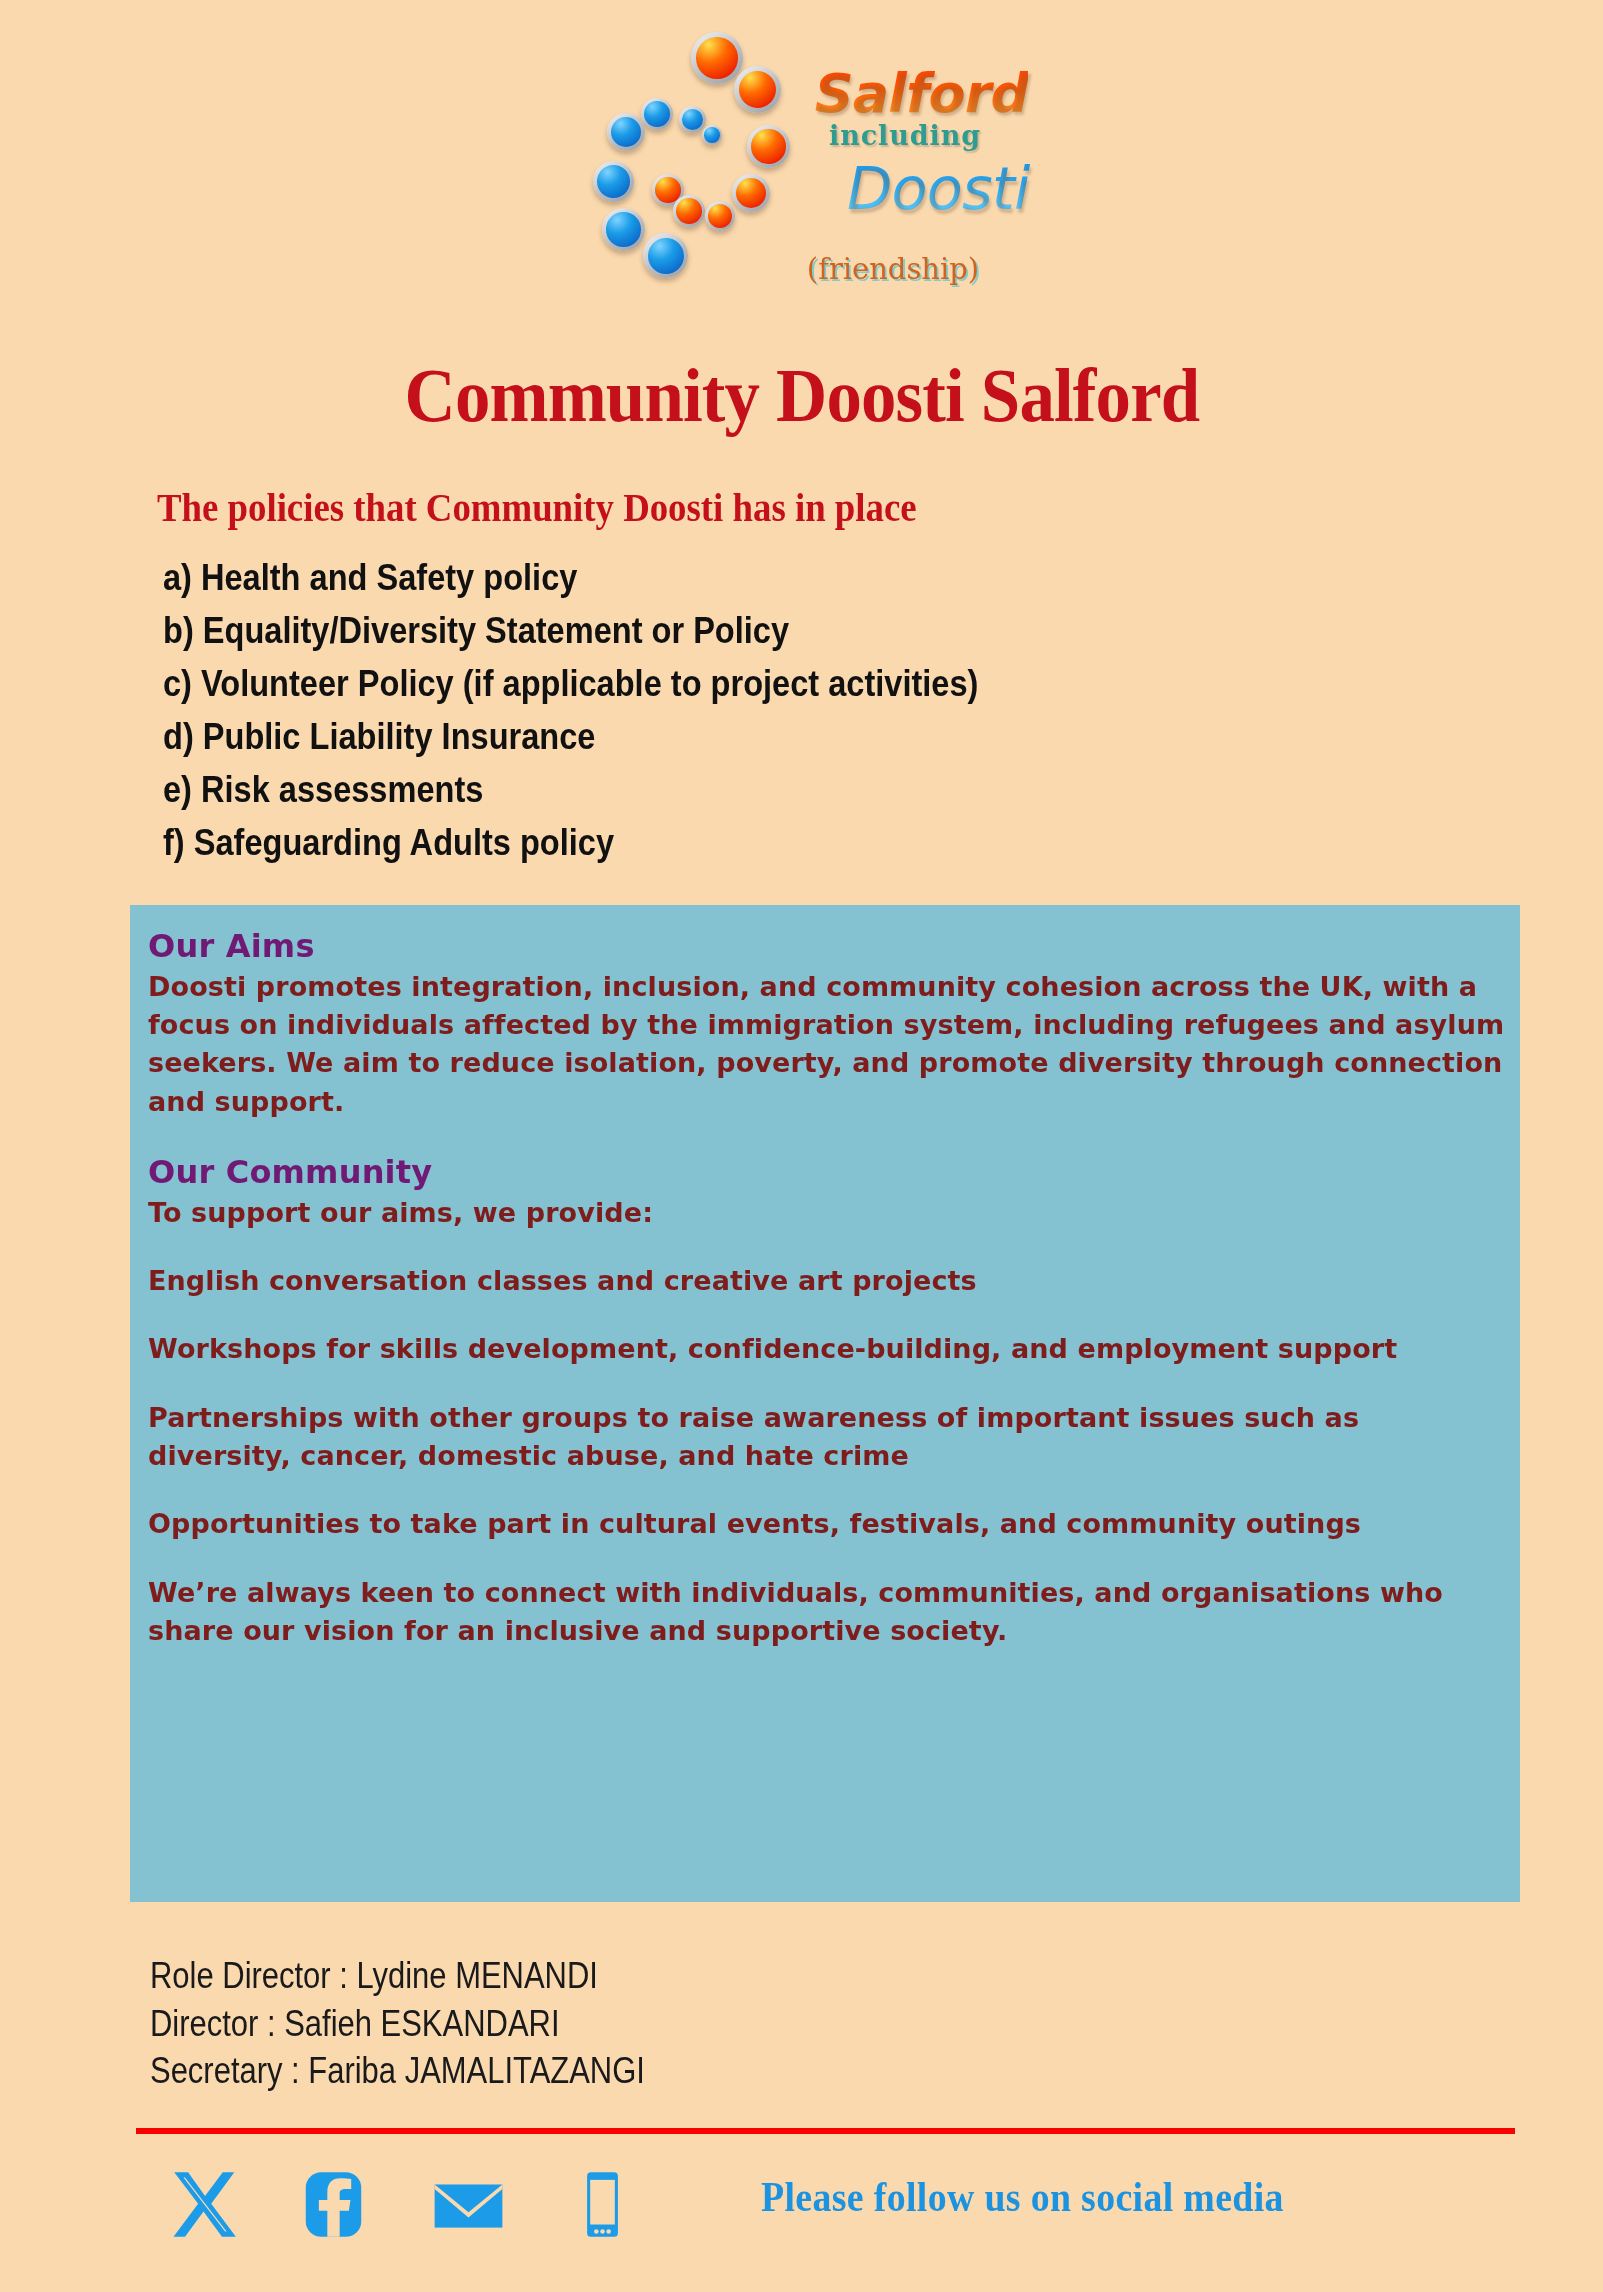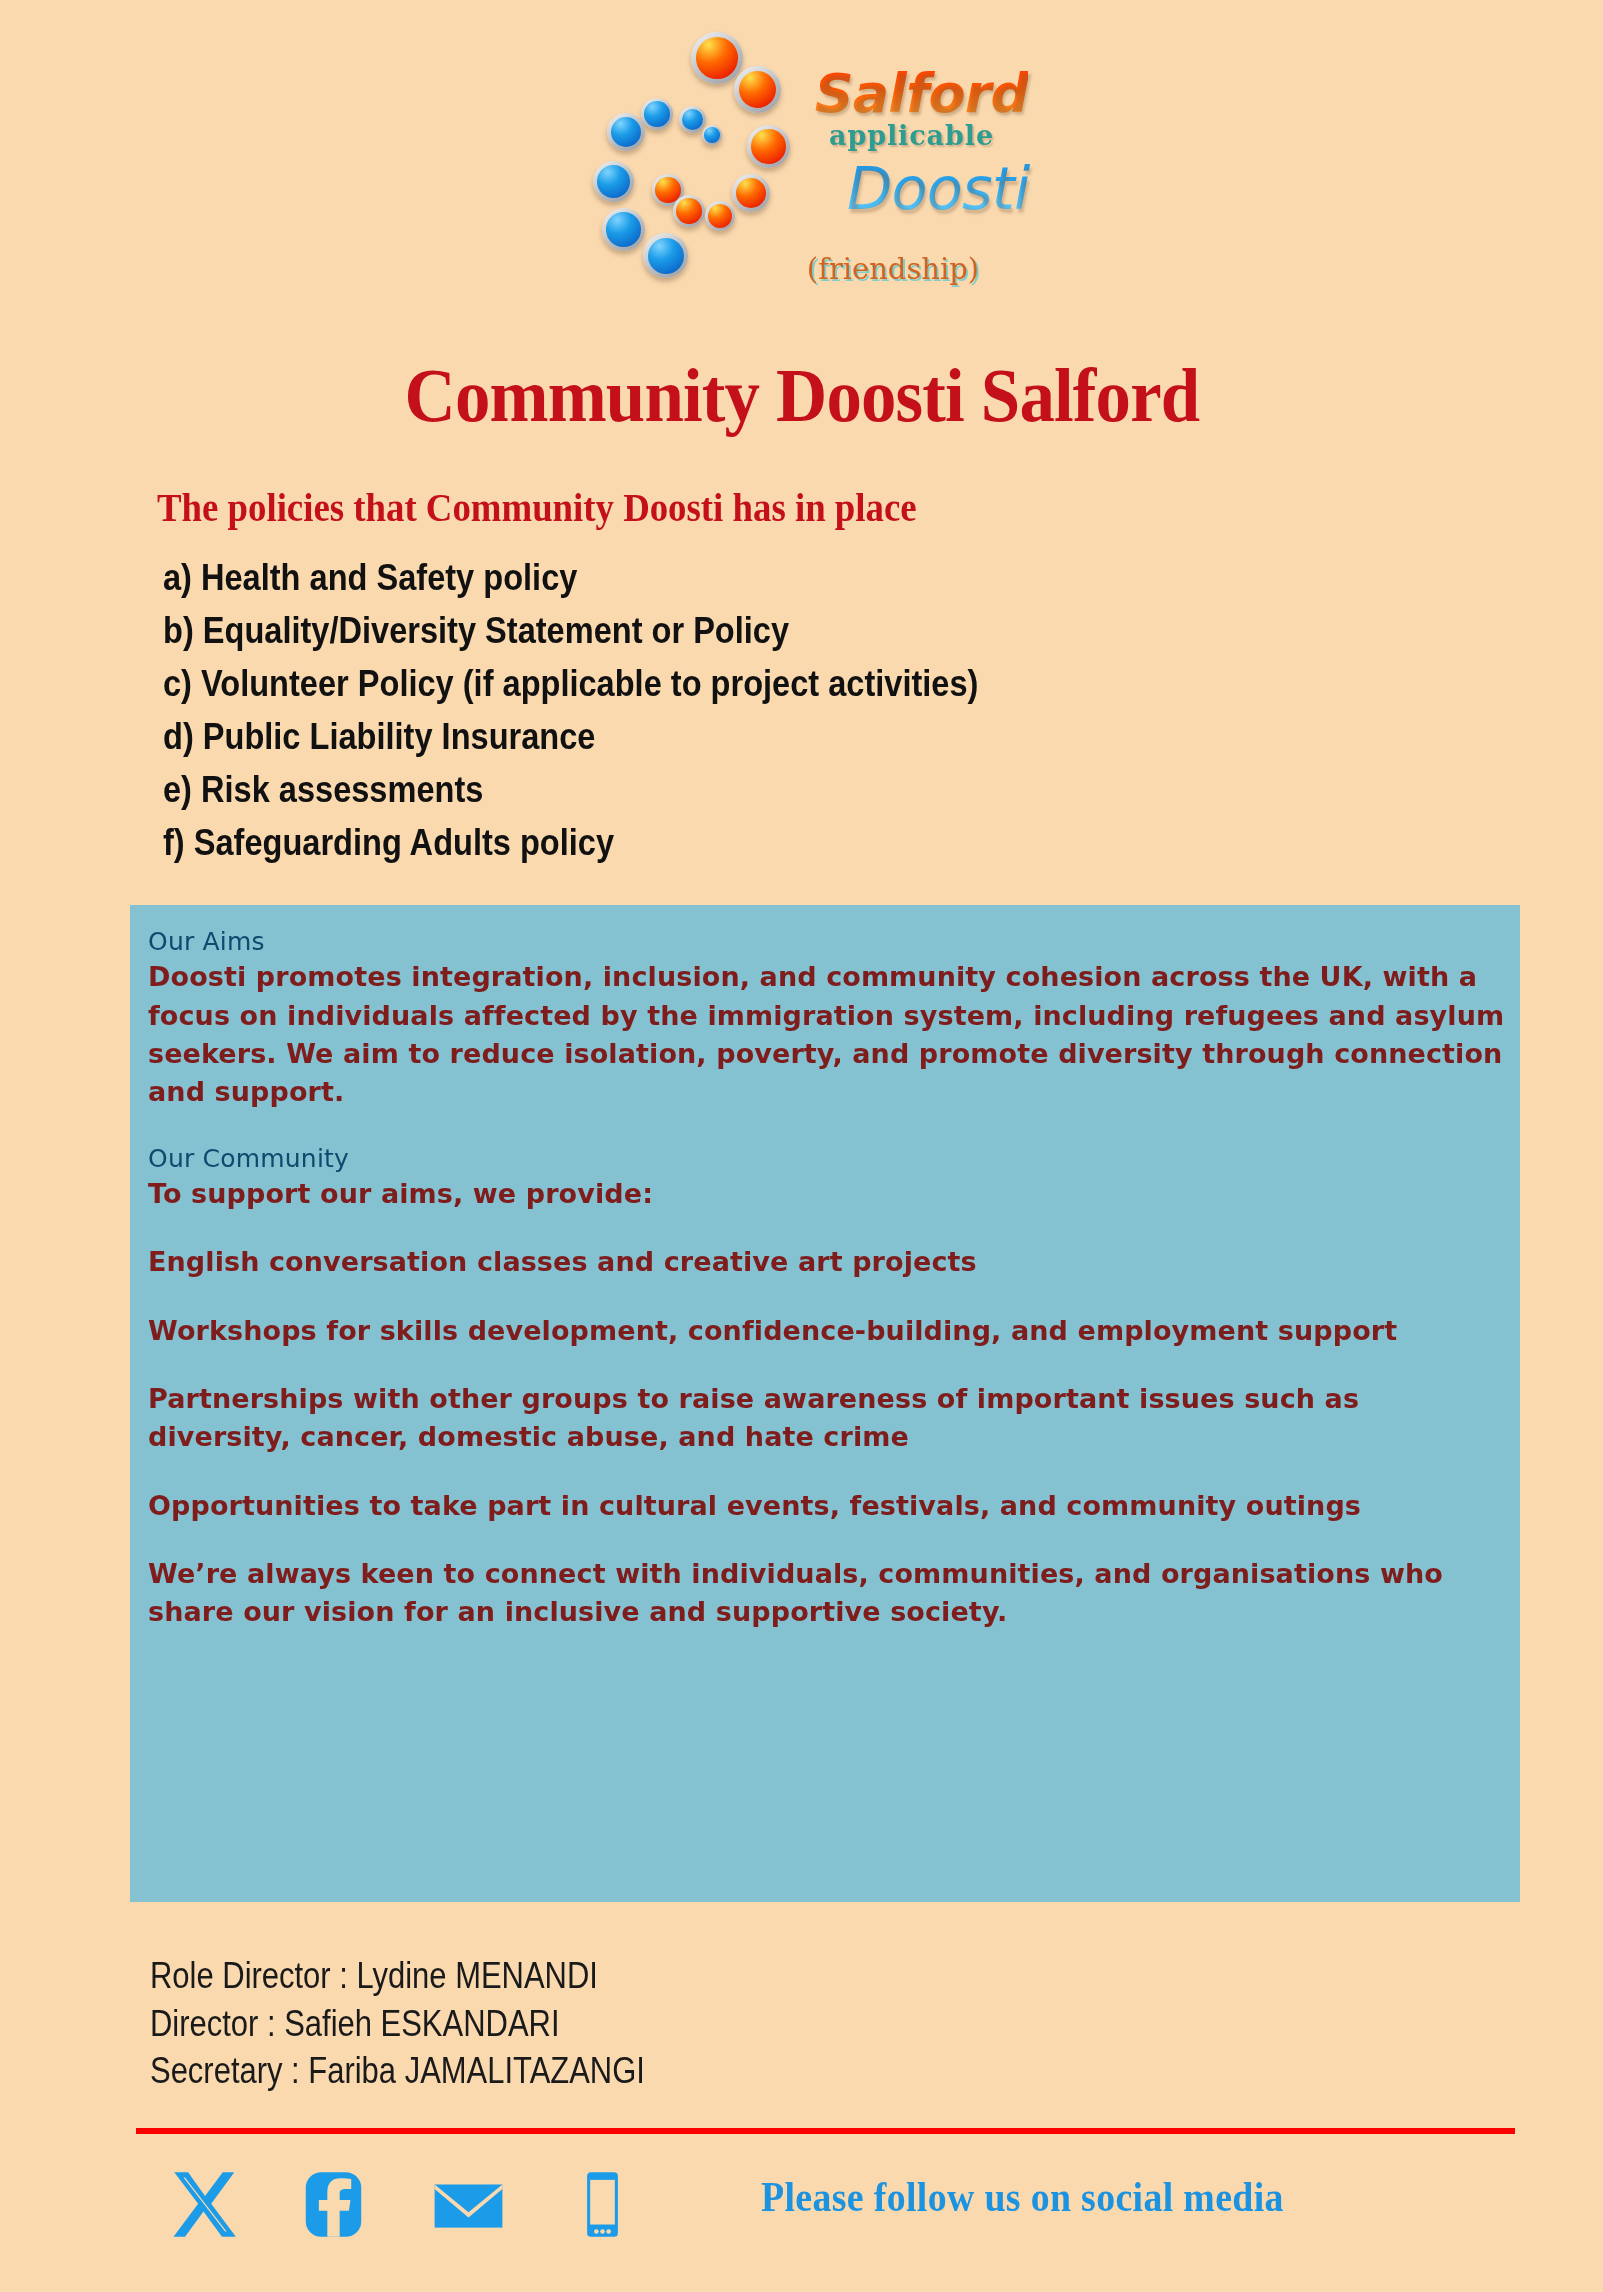--- a/index.html
+++ b/index.html
@@ -79,22 +79,22 @@
   }
 
   
   .blue-panel{
     position:absolute;left:130px;top:905px;width:1390px;height:997px;
     background:#84c1d1;
     padding:0;box-sizing:border-box;
   }
   .bp-inner{position:absolute;left:18px;top:19.7px;width:1361px;}
   .bp-head{
-    font-family:"DejaVu Sans", sans-serif;font-weight:normal;
-    font-size:25px;color:#0c4a6e;line-height:1.34;
+    font-family:"DejaVu Sans", sans-serif;font-weight:bold;
+    font-size:32px;color:#701a75;line-height:1.34;
     letter-spacing:0.2px;
   }
   .bp-body{
     font-family:"DejaVu Sans", sans-serif;font-weight:bold;
     font-size:27px;color:#7f1d1d;line-height:1.42;
     letter-spacing:0.1px;
   }
   .bp-gap{height:30px;}
 
   
@@ -176,21 +176,21 @@
         </div>
       <div class="ball blue" style="left:47px;top:183px;width:43px;height:43px;">
           <div class="inner"></div>
         </div>
       <div class="ball blue" style="left:88px;top:208px;width:45px;height:45px;">
           <div class="inner"></div>
         </div>
     </div>
     <div class="logo-text">
       <div class="lt-salford">Salford</div>
-      <div class="lt-community">applicable</div>
+      <div class="lt-community">including</div>
       <div class="lt-doosti">Doosti</div>
       <div class="lt-friendship">(friendship)</div>
     </div>
   </div>
 
   <div class="main-title">Community Doosti Salford</div>
   <div class="sub-title">The policies that Community Doosti has in place</div>
 
   <div class="policy-list">
     <div class="policy-item">a) Health and Safety policy</div>

